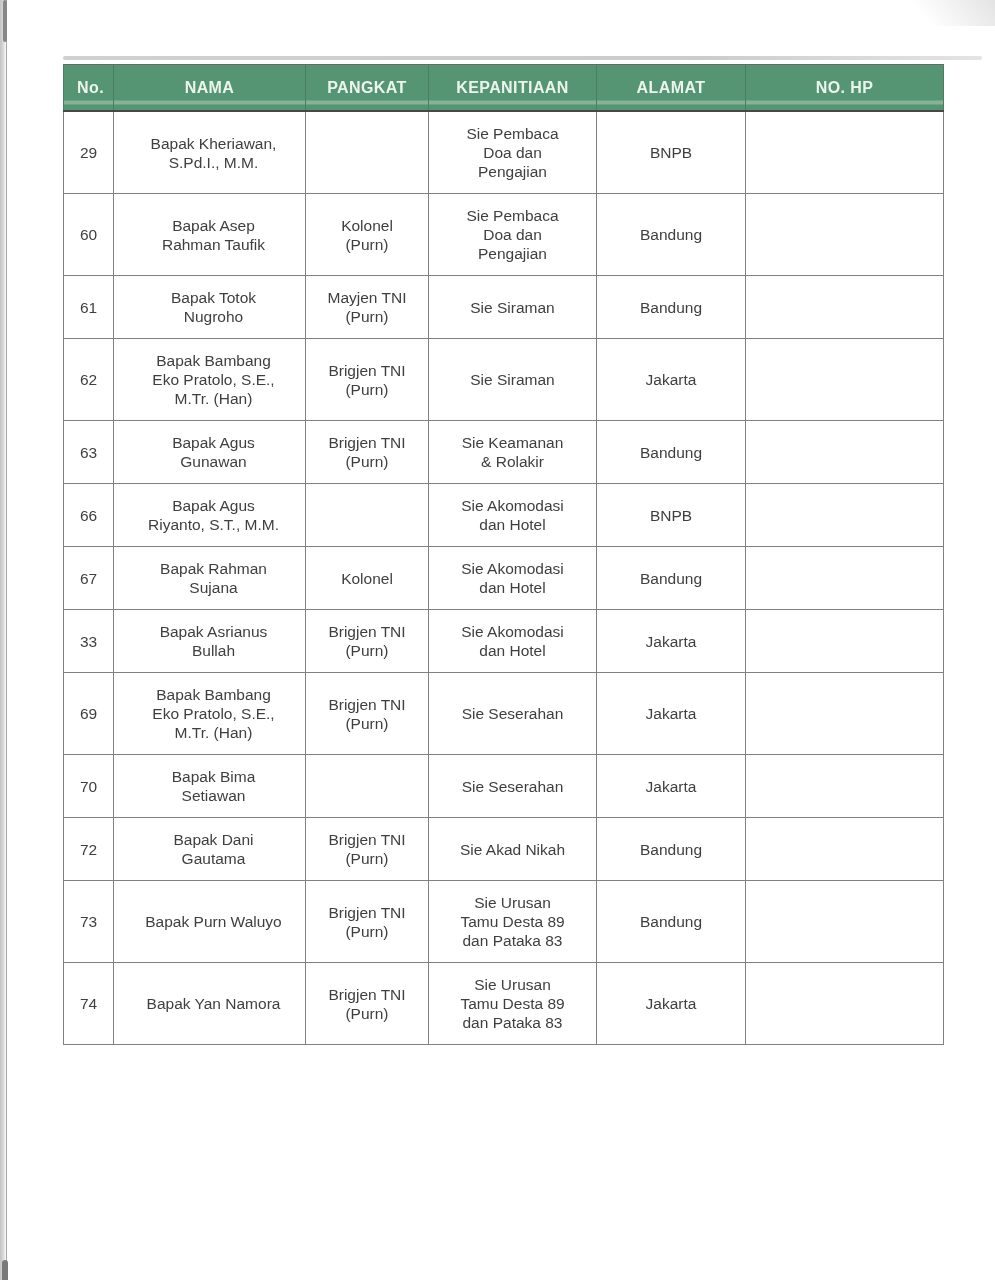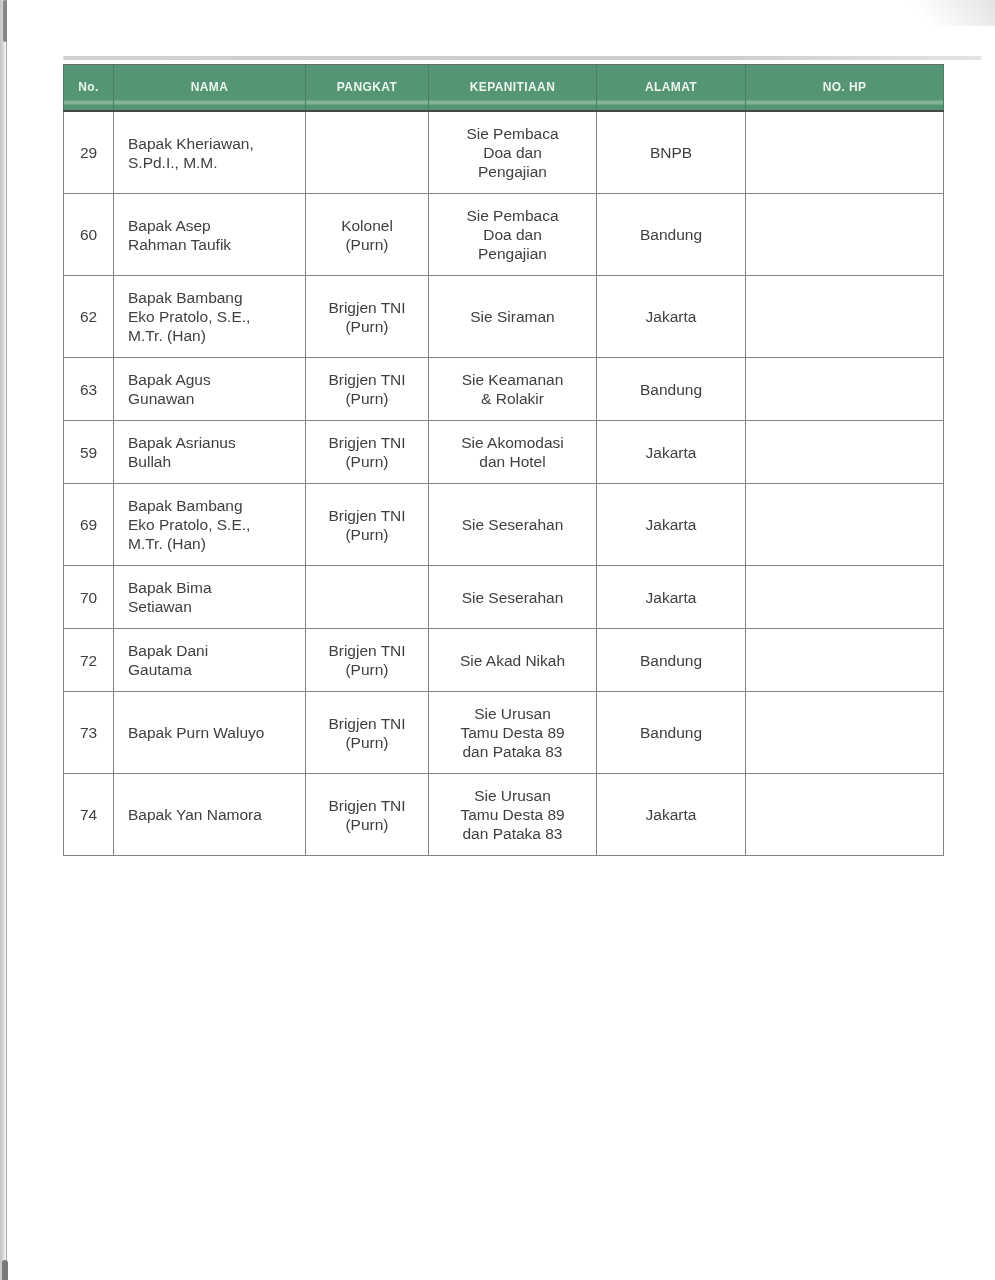--- a/index.html
+++ b/index.html
@@ -47,35 +47,35 @@
   col.w-kepanitiaan { width:168px; }
   col.w-alamat { width:149px; }
   col.w-nohp { width:198px; }
   th {
     background:var(--header-bg, #559573);
     background-image:linear-gradient(to bottom,
       rgba(255,255,255,0) 0%, rgba(255,255,255,0) 78%,
       rgba(255,255,255,0.28) 78%, rgba(255,255,255,0.28) 86%,
       rgba(255,255,255,0) 86%);
     color:var(--header-text, #ecf5ec);
-    font-size:12px; font-weight:bold; letter-spacing:0.4px;
+    font-size:16px; font-weight:bold; letter-spacing:0.4px;
     padding:13px 13px;
     border:1px solid #4c7c61;
     border-top:1px solid #6a6a6a;
     border-bottom:2px solid #474747;
     text-align:center;
   }
   td {
     border:1px solid #818181;
     padding:12px 8px;
     text-align:center;
     vertical-align:middle;
     white-space:pre-line;
   }
-  td.c-nama { text-align:left; padding-left:14px; padding-right:6px; }
+  td.c-nama { text-align:center; padding-left:14px; padding-right:6px; }
 </style>
 </head>
 <body>
 
 <div class="left-edge"></div>
 <div class="mark-top"></div>
 <div class="mark-bottom"></div>
 <div class="corner-shade"></div>
 <div class="top-strip"></div>
 
@@ -118,20 +118,30 @@
 Rahman Taufik</td>
     <td class="c-pangkat">Kolonel
 (Purn)</td>
     <td class="c-kepanitiaan">Sie Pembaca
 Doa dan
 Pengajian</td>
     <td class="c-alamat">Bandung</td>
     <td class="c-nohp"></td>
   </tr>
 
+  <tr>
+    <td class="c-no">61</td>
+    <td class="c-nama">Bapak Totok
+Nugroho</td>
+    <td class="c-pangkat">Mayjen TNI
+(Purn)</td>
+    <td class="c-kepanitiaan">Sie Siraman</td>
+    <td class="c-alamat">Bandung</td>
+    <td class="c-nohp"></td>
+  </tr>
 
   <tr>
     <td class="c-no">62</td>
     <td class="c-nama">Bapak Bambang
 Eko Pratolo, S.E.,
 M.Tr. (Han)</td>
     <td class="c-pangkat">Brigjen TNI
 (Purn)</td>
     <td class="c-kepanitiaan">Sie Siraman</td>
     <td class="c-alamat">Jakarta</td>
@@ -145,24 +155,44 @@
     <td class="c-pangkat">Brigjen TNI
 (Purn)</td>
     <td class="c-kepanitiaan">Sie Keamanan
 &amp; Rolakir</td>
     <td class="c-alamat">Bandung</td>
     <td class="c-nohp"></td>
   </tr>
 
 
 
-
-
-  <tr>
-    <td class="c-no">59</td>
+  <tr>
+    <td class="c-no">66</td>
+    <td class="c-nama">Bapak Agus
+Riyanto, S.T., M.M.</td>
+    <td class="c-pangkat"></td>
+    <td class="c-kepanitiaan">Sie Akomodasi
+dan Hotel</td>
+    <td class="c-alamat">BNPB</td>
+    <td class="c-nohp"></td>
+  </tr>
+
+  <tr>
+    <td class="c-no">67</td>
+    <td class="c-nama">Bapak Rahman
+Sujana</td>
+    <td class="c-pangkat">Kolonel</td>
+    <td class="c-kepanitiaan">Sie Akomodasi
+dan Hotel</td>
+    <td class="c-alamat">Bandung</td>
+    <td class="c-nohp"></td>
+  </tr>
+
+  <tr>
+    <td class="c-no">33</td>
     <td class="c-nama">Bapak Asrianus
 Bullah</td>
     <td class="c-pangkat">Brigjen TNI
 (Purn)</td>
     <td class="c-kepanitiaan">Sie Akomodasi
 dan Hotel</td>
     <td class="c-alamat">Jakarta</td>
     <td class="c-nohp"></td>
   </tr>
 

